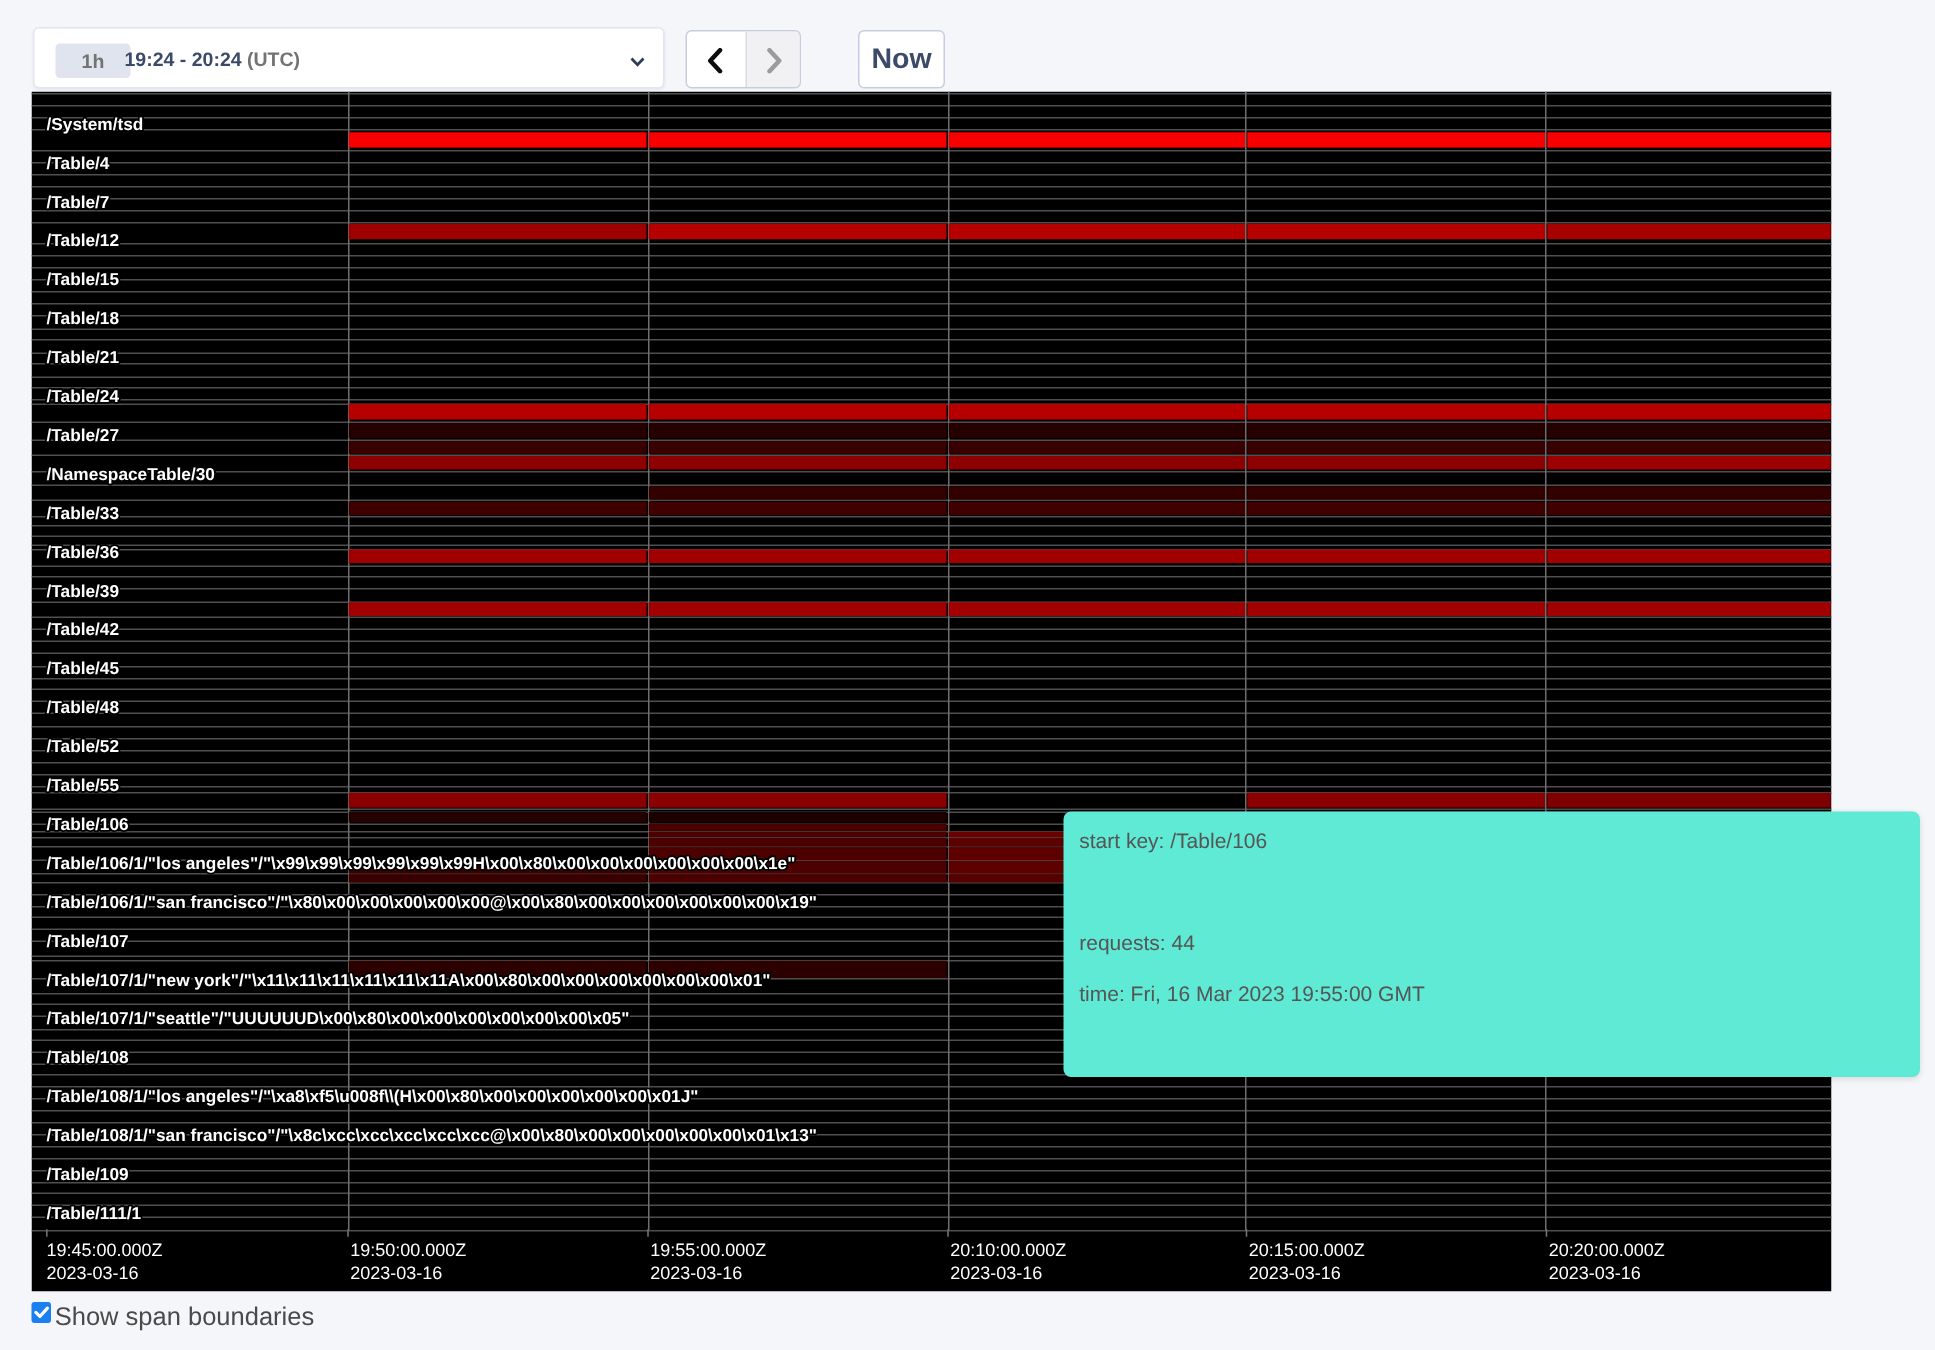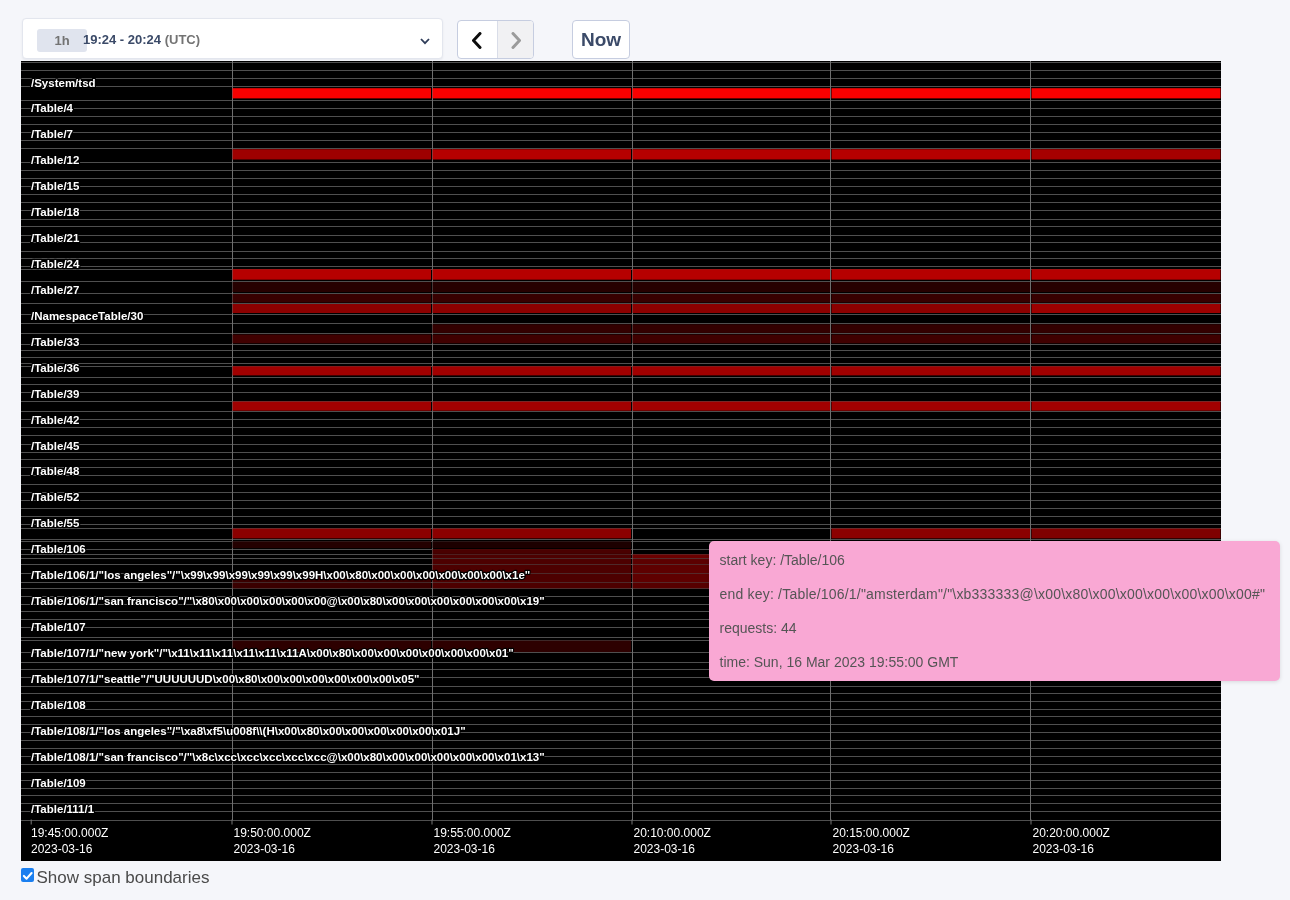--- a/index.html
+++ b/index.html
@@ -5,21 +5,21 @@
 html,body { width:1290px; height:900px; background:#f5f6fa; font-family:"Liberation Sans", sans-serif; overflow:hidden; }
 .abs { position:absolute; }
 #selbox { left:22px; top:18px; width:421px; height:41px; background:#fff; border:1px solid #e3e6ee; border-radius:4px; box-shadow:0 1px 2px rgba(50,60,90,.08); }
 #badge1h { left:14px; top:10px; width:50px; height:23px; background:#e0e4ee; border-radius:3px; color:#737373; font-size:13px; font-weight:700; text-align:center; line-height:23px; }
 #timetext { left:60px; top:10px; font-size:13px; font-weight:700; color:#3b4a68; line-height:21px; white-space:nowrap; }
 #timetext span { font-weight:700; color:#737373; }
 #nav { left:457px; top:20px; width:77px; height:39px; border:1px solid #c6cde0; border-radius:4px; background:#fff; overflow:hidden; }
 #nav .half { position:absolute; top:0; width:38.5px; height:37px; }
 #nav .r { left:38.5px; background:#f1f1f3; border-left:1px solid #d9dde8; }
 #nowbtn { left:544px; top:20px; width:58px; height:39px; background:#fff; border:1px solid #c6cde0; border-radius:4px; color:#3b4a68; font-size:19px; font-weight:700; text-align:center; line-height:37px;margin-left:28px; }
-#tooltip { left:708.5px; top:541px; width:571.5px; height:140px; background:#f9a8d4; border-radius:5px; box-shadow:0 1px 4px rgba(0,0,0,.12); color:#555; font-size:14px; }
+#tooltip { left:708.5px; top:541px; width:571.5px; height:177px; background:#5eead4; border-radius:5px; box-shadow:0 1px 4px rgba(0,0,0,.12); color:#555; font-size:14px; }
 #tooltip div { position:absolute; left:11px; white-space:nowrap; }
 #cbrow { left:20.5px; top:868px; }
 #cb { position:absolute; left:0; top:0; width:13.5px; height:13.5px; background:#1a7ff0; border-radius:2px; }
 #cblabel { position:absolute; left:16px; top:0px; font-size:17px; color:#4a4a4a; white-space:nowrap; }
 </style></head>
 <body>
 <div class="abs" id="selbox">
   <div class="abs" id="badge1h">1h</div>
   <div class="abs" id="timetext">19:24 - 20:24 <span>(UTC)</span></div>
   <svg class="abs" style="left:397px;top:19px" width="10" height="7" viewBox="0 0 10 7">
@@ -258,21 +258,20 @@
 <text x="633.5" y="837">20:10:00.000Z</text>
 <text x="633.5" y="852.5">2023-03-16</text>
 <text x="832.5" y="837">20:15:00.000Z</text>
 <text x="832.5" y="852.5">2023-03-16</text>
 <text x="1032.5" y="837">20:20:00.000Z</text>
 <text x="1032.5" y="852.5">2023-03-16</text>
 </g>
 </svg>
 <div class="abs" id="tooltip">
   <div style="top:11px">start key: /Table/106</div>
-  <div style="top:45px;letter-spacing:0.2px">end key: /Table/106/1/"amsterdam"/"\xb333333@\x00\x80\x00\x00\x00\x00\x00\x00#"</div>
   <div style="top:79px">requests: 44</div>
-  <div style="top:113px">time: Sun, 16 Mar 2023 19:55:00 GMT</div>
+  <div style="top:113px">time: Fri, 16 Mar 2023 19:55:00 GMT</div>
 </div>
 <div class="abs" id="cbrow">
   <div id="cb"><svg width="13.5" height="13.5" viewBox="0 0 14 14">
         <path d="M3 7.2 L5.8 10 L11 4.2" fill="none" stroke="#fff" stroke-width="2.2" stroke-linecap="round" stroke-linejoin="round"></path>
       </svg></div>
   <div id="cblabel">Show span boundaries</div>
 </div>
 </body></html>

